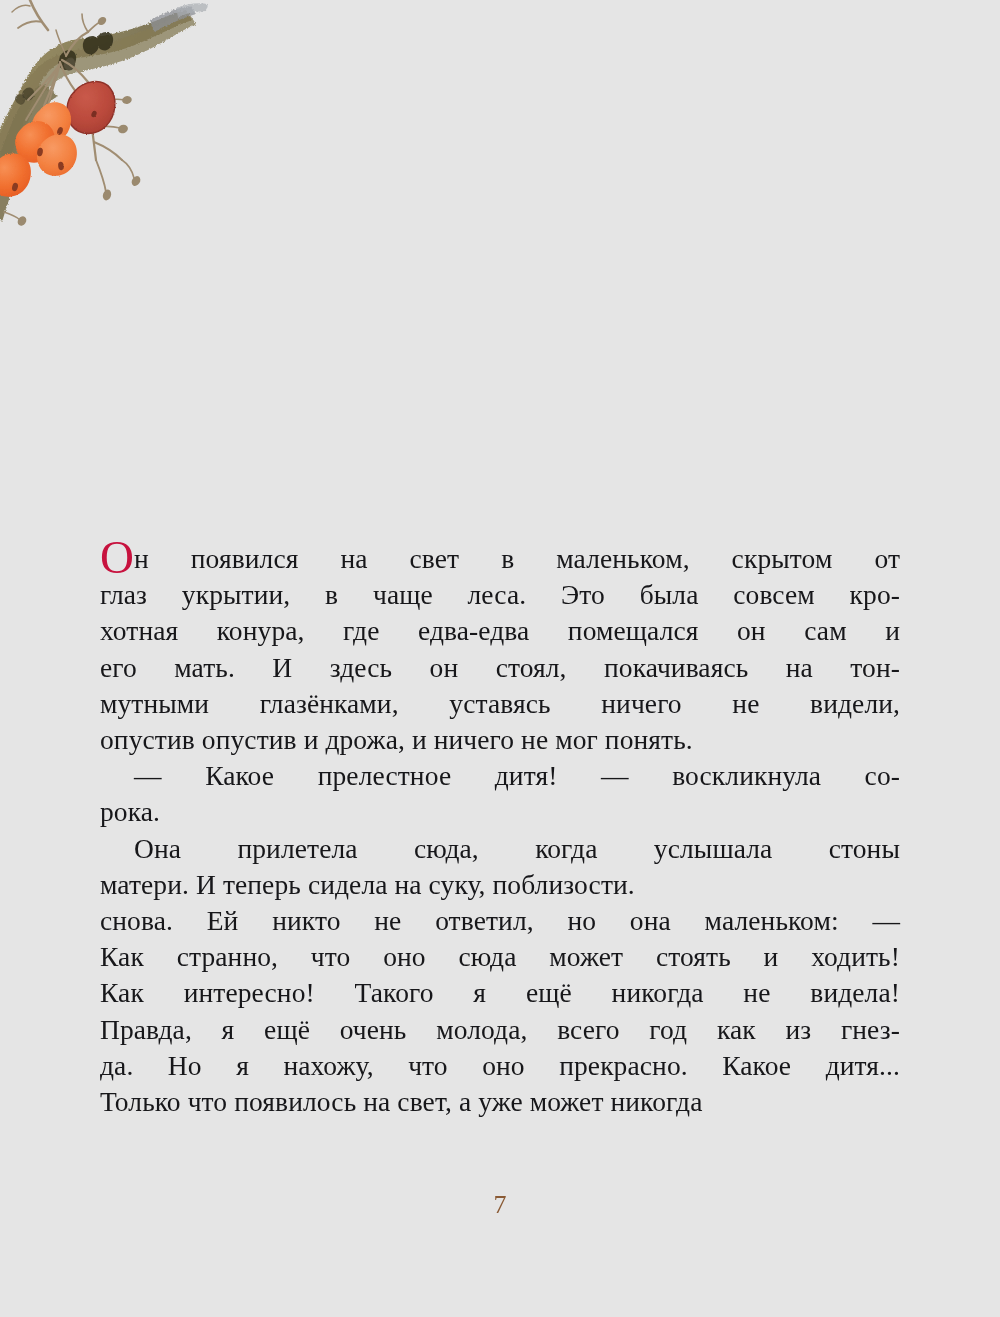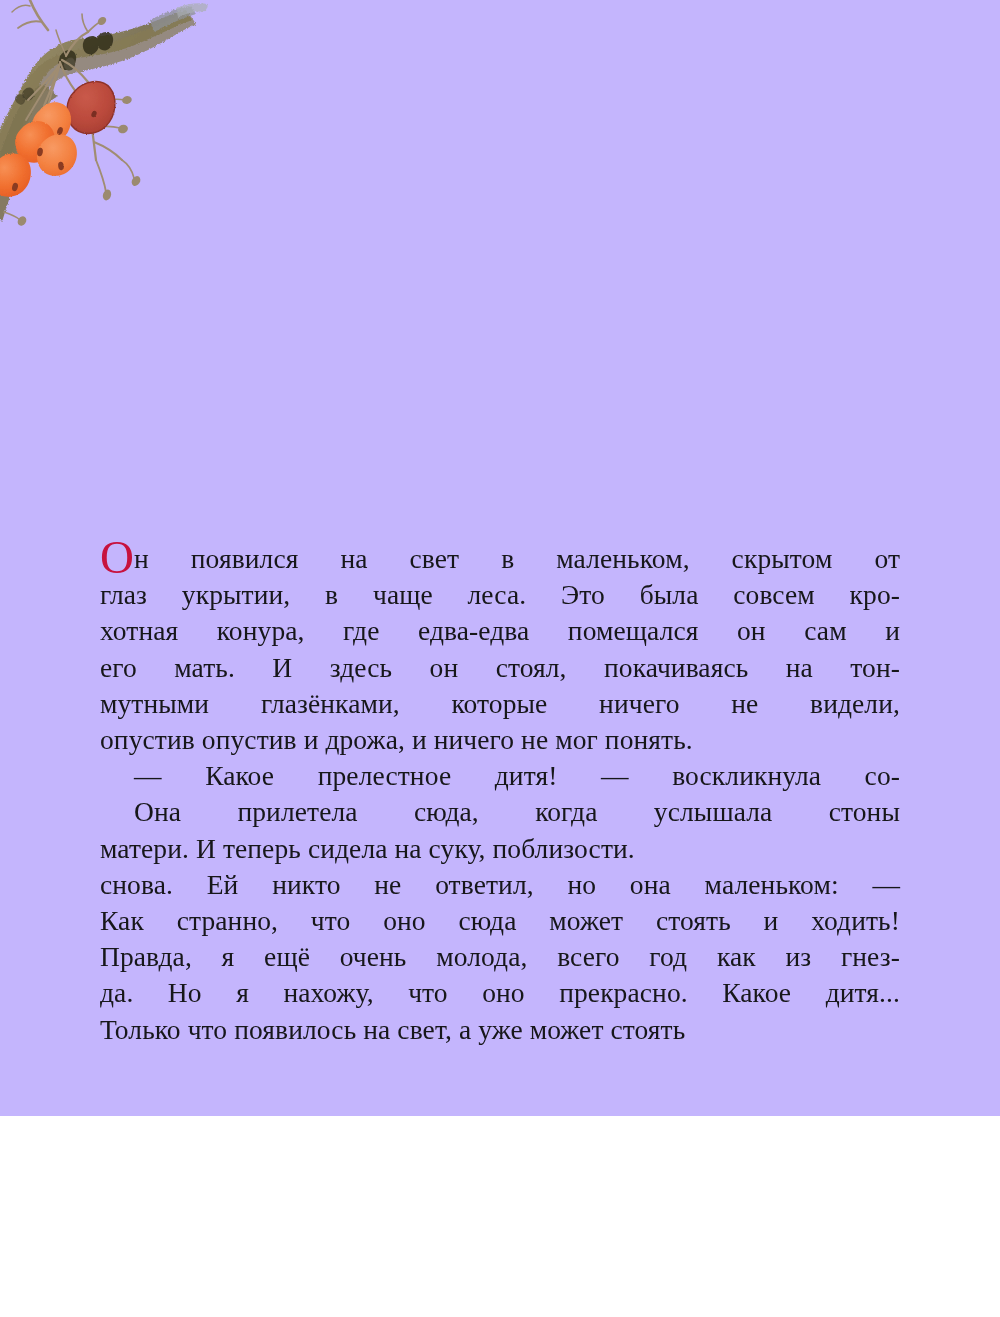--- a/index.html
+++ b/index.html
@@ -3,22 +3,22 @@
 <meta charset="utf-8">
 <style>
   html, body {
     margin: 0;
     padding: 0;
     background: #ffffff;
   }
   .page {
     position: relative;
     width: 1000px;
-    height: 1116px;
-    background: #c4b5fd;
+    height: 1317px;
+    background: #e5e5e5;
     overflow: hidden;
     font-family: "Liberation Serif", "DejaVu Serif", serif;
     text-decoration: underline;
   }
 
   
   .illustration {
     position: absolute;
     left: 0;
     top: 0;
@@ -210,38 +210,40 @@
     </svg>
   </div>
 
   <div class="textblock">
 
     <p>
       <span class="ln"><span class="dropcap">О</span><span>н появился на свет в маленьком, скрытом от</span></span>
       <span class="ln">глаз укрытии, в чаще леса. Это была совсем кро-</span>
       <span class="ln">хотная конура, где едва-едва помещался он сам и</span>
       <span class="ln">его мать. И здесь он стоял, покачиваясь на тон-</span>
-      <span class="ln">мутными глазёнками, которые ничего не видели,</span>
+      <span class="ln">мутными глазёнками, уставясь ничего не видели,</span>
       <span class="ln last">опустив опустив и дрожа, и ничего не мог понять.</span>
     </p>
 
     <p>
       <span class="ln indent">— Какое прелестное дитя! — воскликнула со-</span>
+      <span class="ln last">рока.</span>
     </p>
 
     <p>
       <span class="ln indent">Она прилетела сюда, когда услышала стоны</span>
       <span class="ln last">матери. И теперь сидела на суку, поблизости.</span>
     </p>
 
     <p>
       <span class="ln">снова. Ей никто не ответил, но она маленьком: —</span>
       <span class="ln">Как странно, что оно сюда может стоять и ходить!</span>
+      <span class="ln">Как интересно! Такого я ещё никогда не видела!</span>
       <span class="ln">Правда, я ещё очень молода, всего год как из гнез-</span>
       <span class="ln">да. Но я нахожу, что оно прекрасно. Какое дитя...</span>
-      <span class="ln last">Только что появилось на свет, а уже может стоять</span>
+      <span class="ln last">Только что появилось на свет, а уже может никогда</span>
     </p>
 
   </div>
 
   <div class="folio">7</div>
 
 </div>
 
 </body></html>

